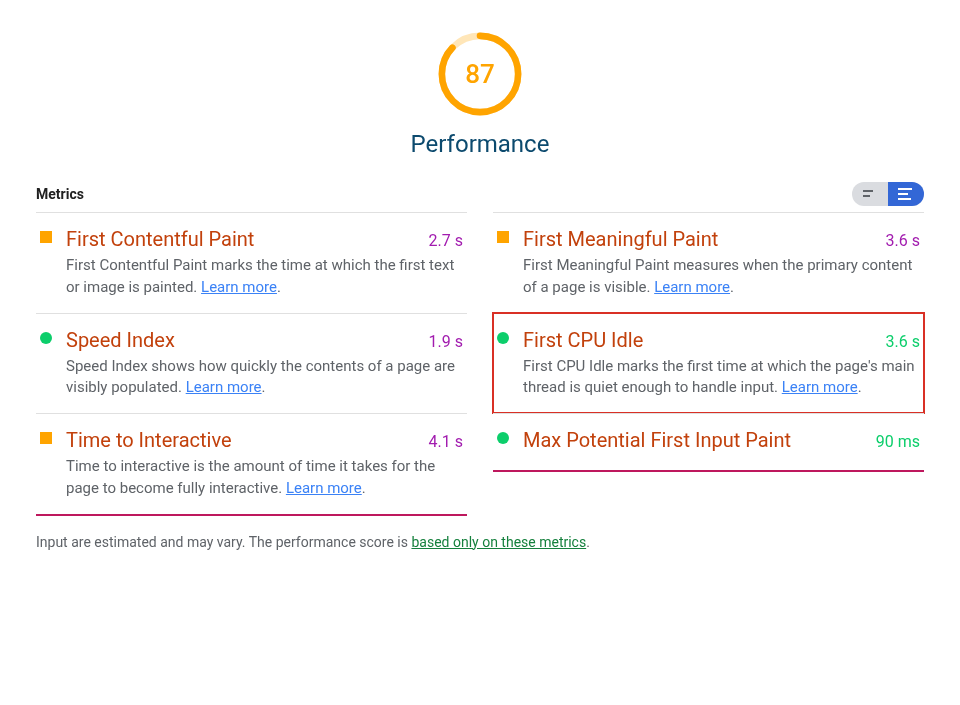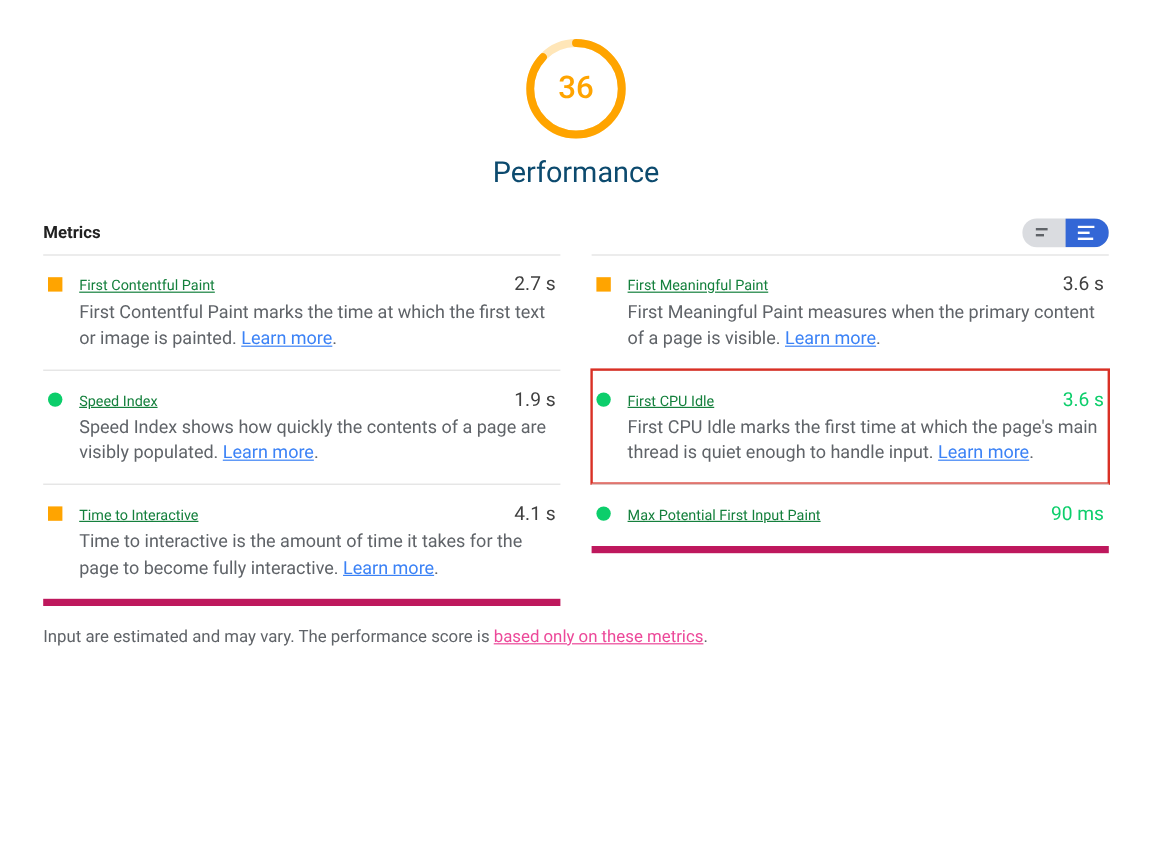--- a/index.html
+++ b/index.html
@@ -11,46 +11,46 @@
   .gauge-title { margin-top: 12px; font-size: 24px; font-weight: 400; color: #0c4a6e; }
   .metrics-header-row { display: flex; align-items: center; justify-content: space-between; margin-bottom: 6px; }
   .metrics-title { font-size: 14px; font-weight: 700; }
   .toggle { display: flex; border-radius: 20px; overflow: hidden; background: #dadce0; }
   .toggle-btn { display: flex; align-items: center; justify-content: center; width: 36px; height: 24px; cursor: pointer; }
   .toggle-btn.active { background: #3367d6; }
   .toggle-btn svg { display: block; }
   .columns { display: flex; gap: 26px; }
   .col { flex: 1; }
   .metric { display: flex; gap: 14px; padding: 14px 4px 14px 4px; border-top: 1px solid #e0e0e0; position: relative; }
-  .metric:last-child { border-bottom: 6px solid #be185d; }
+  .metric:last-child { border-bottom: 2px solid #be185d; }
   .dot { width: 12px; height: 12px; margin-top: 4px; flex-shrink: 0; }
   .dot.square { background: #ffa400; }
   .dot.circle { background: #0cce6b; border-radius: 50%; }
   .metric-body { flex: 1; }
   .metric-row1 { display: flex; justify-content: space-between; align-items: baseline; margin-bottom: 4px; }
-  .metric-name { font-size: 12px; color: #15803d; text-decoration: underline; }
+  .metric-name { font-size: 20px; color: #c2410c; }
   .metric-value { font-size: 16px; font-weight: 400; }
-  .metric-value.orange { color: #404040; }
+  .metric-value.orange { color: #a21caf; }
   .metric-value.green { color: #0cce6b; }
   .metric-desc { font-size: 15px; color: #5f6368; line-height: 1.45; }
   .learn { color: #3b82f6; text-decoration: underline; cursor: pointer; }
   .highlight { outline: 2px solid #d93025; outline-offset: -1px; }
   .footer-note { margin-top: 18px; font-size: 14px; color: #5f6368; }
-  .footer-note .u { text-decoration: underline; color: #ec4899; cursor: pointer; }
+  .footer-note .u { text-decoration: underline; color: #15803d; cursor: pointer; }
 </style>
 </head>
 <body>
 
 <div class="gauge-wrap">
   <div class="gauge">
     <svg width="88" height="88" viewBox="0 0 120 120">
       <circle cx="60" cy="60" r="52" fill="none" stroke="#ffe6b8" stroke-width="9"></circle>
       <circle id="gauge-arc" cx="60" cy="60" r="52" fill="none" stroke="#ffa400" stroke-width="9" stroke-linecap="round" stroke-dasharray="284.2513032968045 326.7256359733385"></circle>
     </svg>
-    <div class="gauge-score">36</div>
+    <div class="gauge-score">87</div>
   </div>
   <div class="gauge-title">Performance</div>
 </div>
 
 <div class="metrics-header-row">
   <div class="metrics-title">Metrics</div>
   <div class="toggle">
     <div class="toggle-btn">
       <svg width="14" height="10" viewBox="0 0 14 10">
         <rect x="0" y="1" width="10" height="2" fill="#5f6368"></rect>

